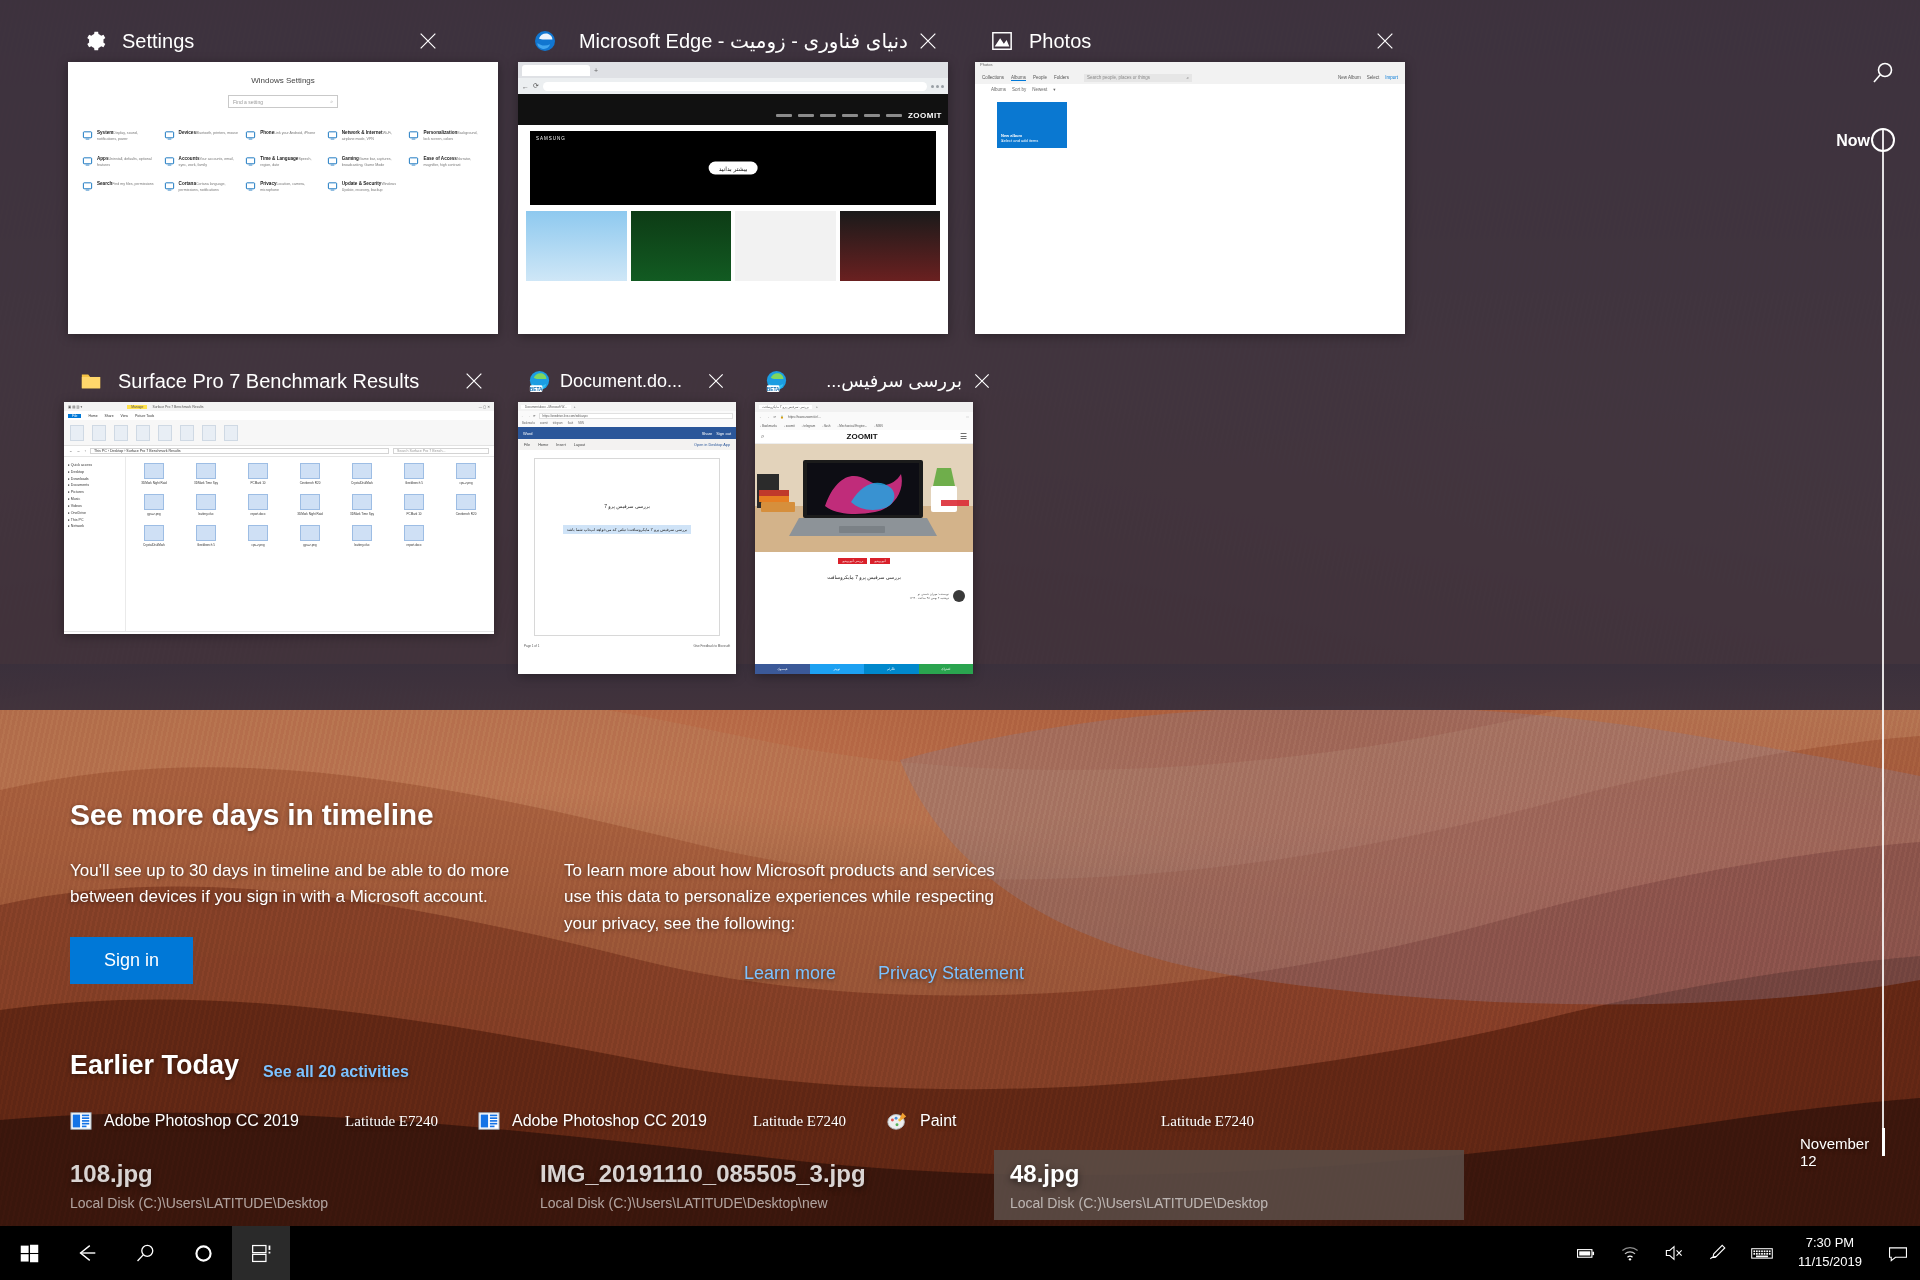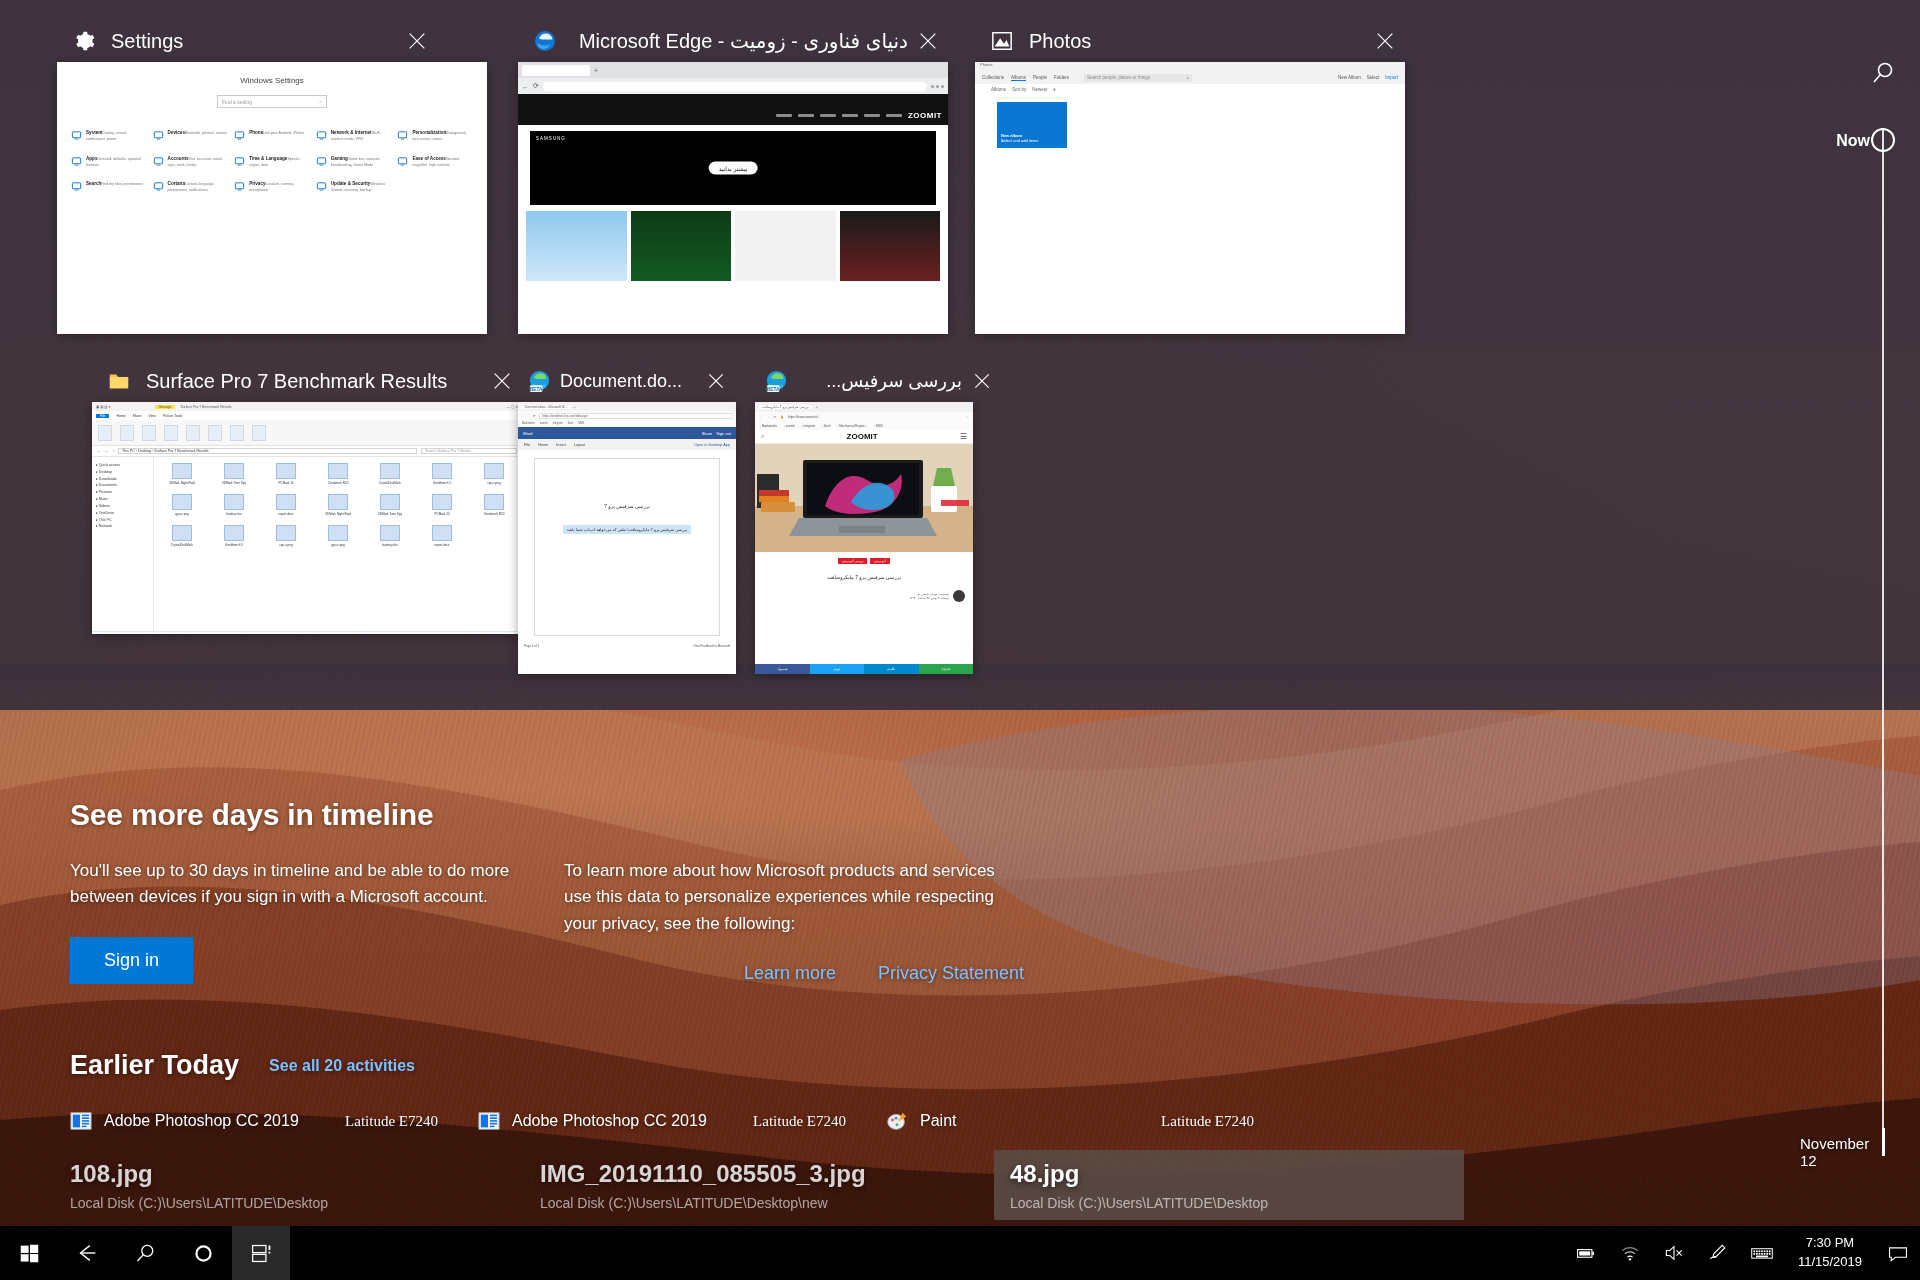--- a/index.html
+++ b/index.html
@@ -137,21 +137,21 @@
   .promo-col p{ font-size:17px; line-height:1.55; text-shadow:0 1px 4px rgba(0,0,0,.5); }
   #signin{
     margin-top:26px; background:#0078d7; color:#fff; border:none;
     font-size:18px; padding:13px 34px; cursor:pointer;
     font-family:"Liberation Sans", sans-serif;
   }
   .links{ margin-top:26px; display:flex; gap:42px;justify-content:flex-end; }
   .links a{ color:#7cc2ff; font-size:18px; text-decoration:none; cursor:pointer; text-shadow:0 1px 4px rgba(0,0,0,.5); }
 
   
-  #earlier{ position:absolute; left:70px; top:1050px; display:flex; align-items:center; gap:30px; }
+  #earlier{ position:absolute; left:70px; top:1050px; display:flex; align-items:flex-end; gap:24px; }
   #earlier h2{ color:#fff; font-size:27px; font-weight:bold; text-shadow:0 1px 5px rgba(0,0,0,.5); }
   #earlier a{ color:#7cc2ff; font-size:16px; font-weight:bold; text-decoration:none; cursor:pointer; text-shadow:0 1px 4px rgba(0,0,0,.5); }
 
   #activities{ position:absolute; left:70px; top:1110px; width:1560px; display:flex; }
   .act{ width:408px; display:flex; align-items:center; gap:12px; color:#fff; }
   .act .ico{ width:22px; height:22px; flex:0 0 22px; }
   .act .nm{ font-size:16px; text-shadow:0 1px 4px rgba(0,0,0,.5); }
   .act .dev{ margin-left:auto; font-size:15px; padding-right:40px; text-shadow:0 1px 4px rgba(0,0,0,.5);font-family:Liberation Serif, serif; }
 
   #acards{ position:absolute; left:70px; top:1160px; width:1560px; display:flex; height:60px; }
@@ -193,21 +193,21 @@
     <path d="M0 790 C 240 735 470 790 700 845 C 960 908 1270 880 1560 800 C 1700 762 1840 742 1920 736 L1920 1280 L0 1280 Z" fill="#9c5434" opacity=".6"></path>
     <path d="M0 905 C 200 860 420 905 640 960 C 900 1025 1240 995 1520 915 C 1680 870 1840 848 1920 842 L1920 1280 L0 1280 Z" fill="#7a3620" opacity=".7"></path>
     <path d="M0 1010 C 220 980 430 1020 650 1062 C 920 1112 1250 1090 1540 1020 C 1700 980 1850 962 1920 956 L1920 1280 L0 1280 Z" fill="#55200f" opacity=".75"></path>
     <path d="M0 1120 C 260 1098 520 1130 790 1160 C 1080 1192 1400 1170 1700 1124 C 1790 1110 1870 1102 1920 1098 L1920 1280 L0 1280 Z" fill="#35140a" opacity=".85"></path>
     <path d="M900 760 C 1120 700 1400 690 1660 730 C 1790 750 1880 768 1920 776 L1920 980 C 1760 1010 1500 1015 1260 980 C 1070 952 950 880 900 760 Z" fill="#8d7d8c" opacity=".35"></path>
   </svg>
 </div>
 
 <div id="taskview-panel"></div>
 
-<div class="card" style="left:57px; top:20px; width:380px;">
+<div class="card" style="left:68px; top:20px; width:380px;">
   <div class="card-title">
     <span class="card-icon">
       <svg viewBox="0 0 24 24" width="22" height="22">
           <path class="white" d="M12 8.5a3.5 3.5 0 100 7 3.5 3.5 0 000-7zm9.3 3.5c0-.6-.05-1.17-.14-1.73l2.06-1.6-2-3.46-2.45 1a8.9 8.9 0 00-3-1.73L15.4 2h-4l-.37 2.48a8.9 8.9 0 00-3 1.73l-2.45-1-2 3.46 2.06 1.6a9.6 9.6 0 000 3.46l-2.06 1.6 2 3.46 2.45-1a8.9 8.9 0 003 1.73L11.4 22h4l.37-2.48a8.9 8.9 0 003-1.73l2.45 1 2-3.46-2.06-1.6c.09-.56.14-1.13.14-1.73z"></path>
         </svg>
     </span>
     <span class="card-label">Settings</span>
     <span class="card-close">
       <svg viewBox="0 0 24 24" width="22" height="22">
           <path stroke="#fff" stroke-width="1.3" fill="none" d="M4 4 L20 20 M20 4 L4 20"></path>
@@ -420,21 +420,21 @@
     <div class="ph-card">
       <span>
         <b>New album</b><br>
         <i style="font-style:normal">Select and add items</i>
       </span>
       <span class="ph-plus">+</span>
     </div>
   </div>
 </div>
 
-<div class="card" style="left:64px; top:360px; width:430px;margin-left:28px;">
+<div class="card" style="left:64px; top:360px; width:430px;">
   <div class="card-title">
     <span class="card-icon">
       <svg viewBox="0 0 24 24" width="22" height="22">
           <path d="M2 5h7l2 2.6h11V20H2z" fill="#f6c344"></path>
           <path d="M2 7.6h20V20H2z" fill="#ffd76b"></path>
         </svg>
     </span>
     <span class="card-label">Surface Pro 7 Benchmark Results</span>
     <span class="card-close">
       <svg viewBox="0 0 24 24" width="22" height="22">

